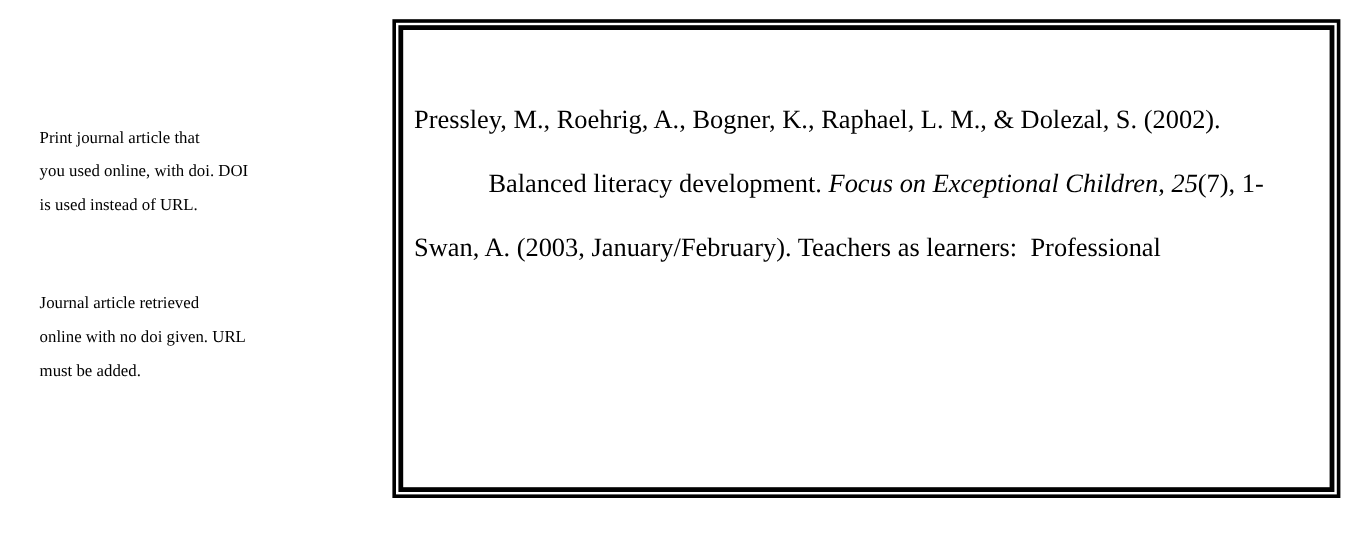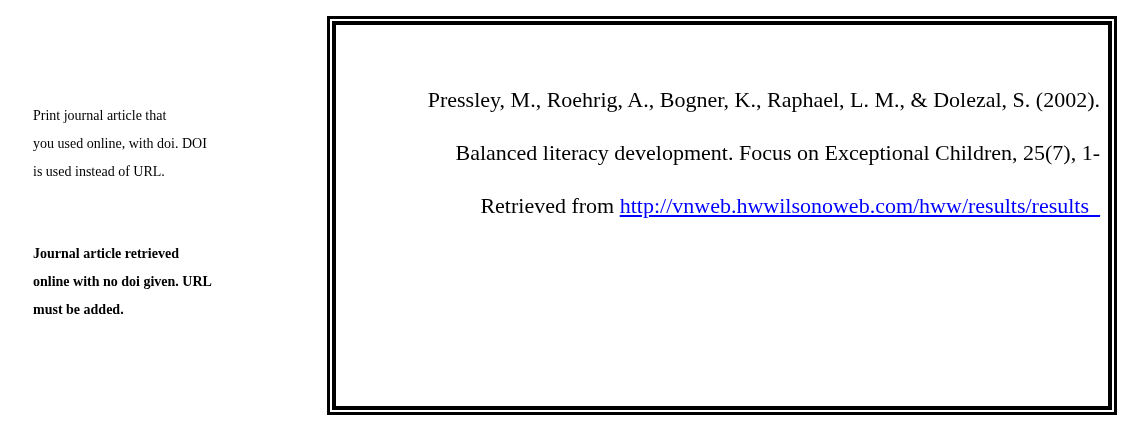--- a/index.html
+++ b/index.html
@@ -25,53 +25,53 @@
   }
   .note {
     position: absolute;
     left: 0;
     width: 300px;
     font-size: 14px;
     line-height: 28px;
     white-space: pre-line;
   }
   .note-1 { top: 102px; }
-  .note-2 { top: 240px; font-weight: bold; }
+  .note-2 { top: 240px; }
 
   
   .ref-box-outer {
     position: absolute;
     left: 327px;
     top: 16px;
     width: 790px;
     height: 399px;
     box-sizing: border-box;
     border: 3px solid var(--border-color, #000000);
     padding: 2px;
-    text-align: right;
   }
   .ref-box-inner {
     box-sizing: border-box;
     width: 100%;
     height: 100%;
     border: 4px solid var(--border-color, #000000);
     padding: 48px 8px 8px 9px;
     overflow: hidden;
   }
 
   
   .cite-line {
     font-size: 22px;
     line-height: 53px;
     white-space: pre-wrap;
   }
   .cite-line.indent {
     padding-left: 62px;
   }
   .italic {
+    font-style: italic;
   }
   .cite-link {
     color: var(--link-color, #0000FF);
     text-decoration: underline;
     cursor: pointer;
   }
 </style>
 </head>
 <body>
 
@@ -82,16 +82,16 @@
   <div class="note note-2">Journal article retrieved
 online with no doi given. URL
 must be added.</div>
 </div>
 
 <div class="ref-box-outer">
   <div class="ref-box-inner">
     <div>
         <div class="cite-line"><span class="">Pressley, M., Roehrig, A., Bogner, K., Raphael, L. M., &amp; Dolezal, S. (2002).</span></div>
         <div class="cite-line indent"><span class="">Balanced literacy development. </span><span class="italic">Focus on Exceptional Children</span><span class="">, </span><span class="italic">25</span><span class="">(7), 1-</span></div>
-        <div class="cite-line indent"><span class="">Retrieved from </span><a href="#" class="cite-link">http://vnweb.hwwilsonoweb.com/hww/results/results_</a></div>
+        <div class="cite-line"><span class="">Swan, A. (2003, January/February). Teachers as learners:  Professional</span></div>
       </div>
   </div>
 </div>
 
 </body></html>

